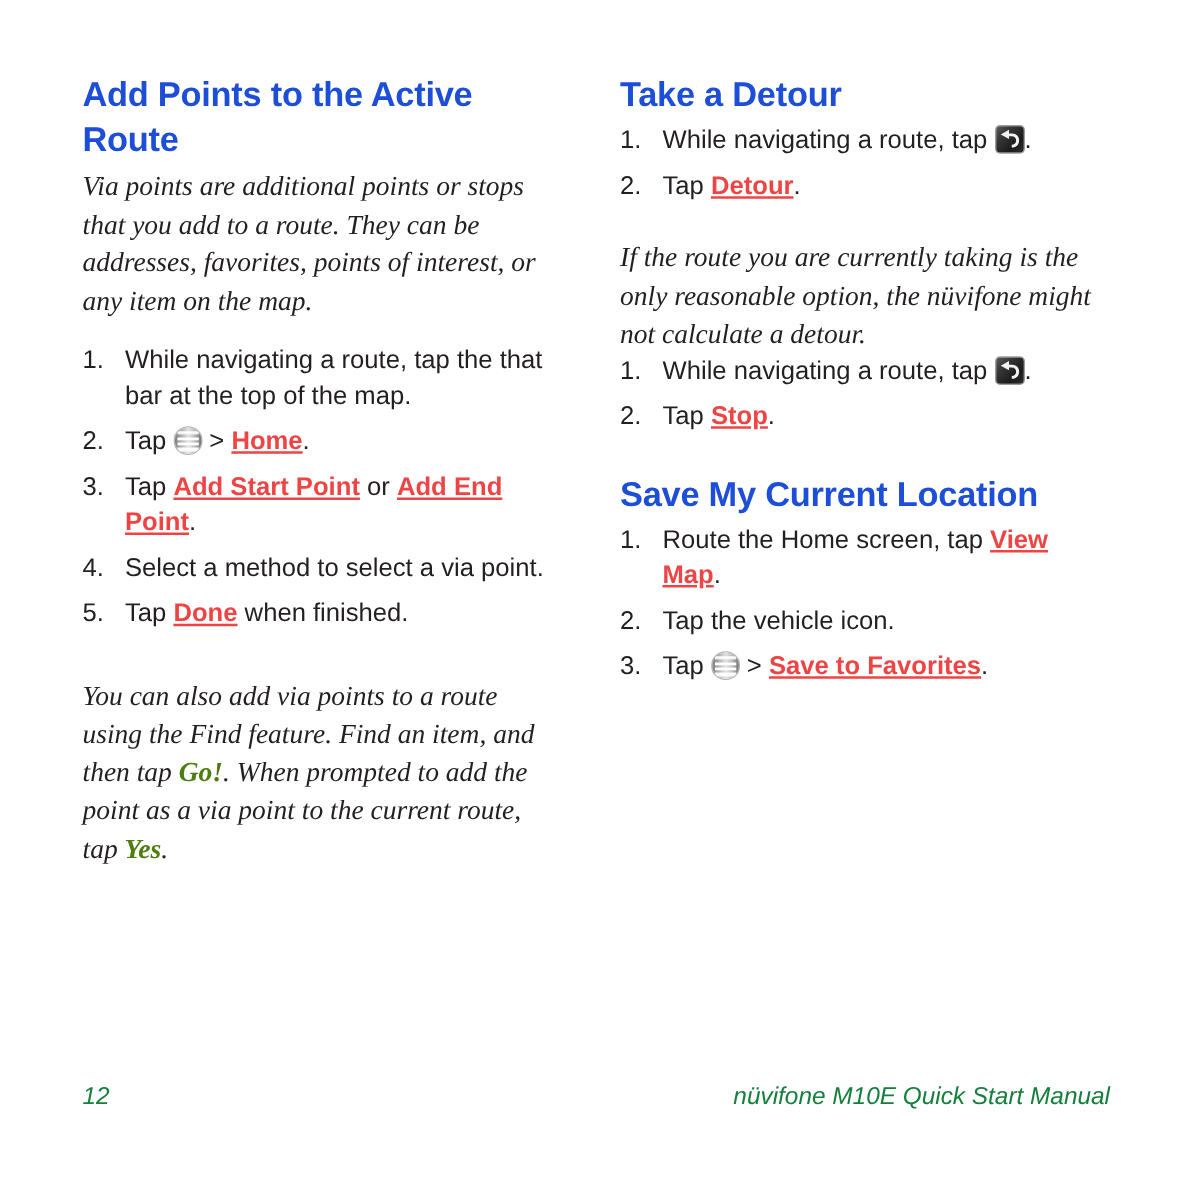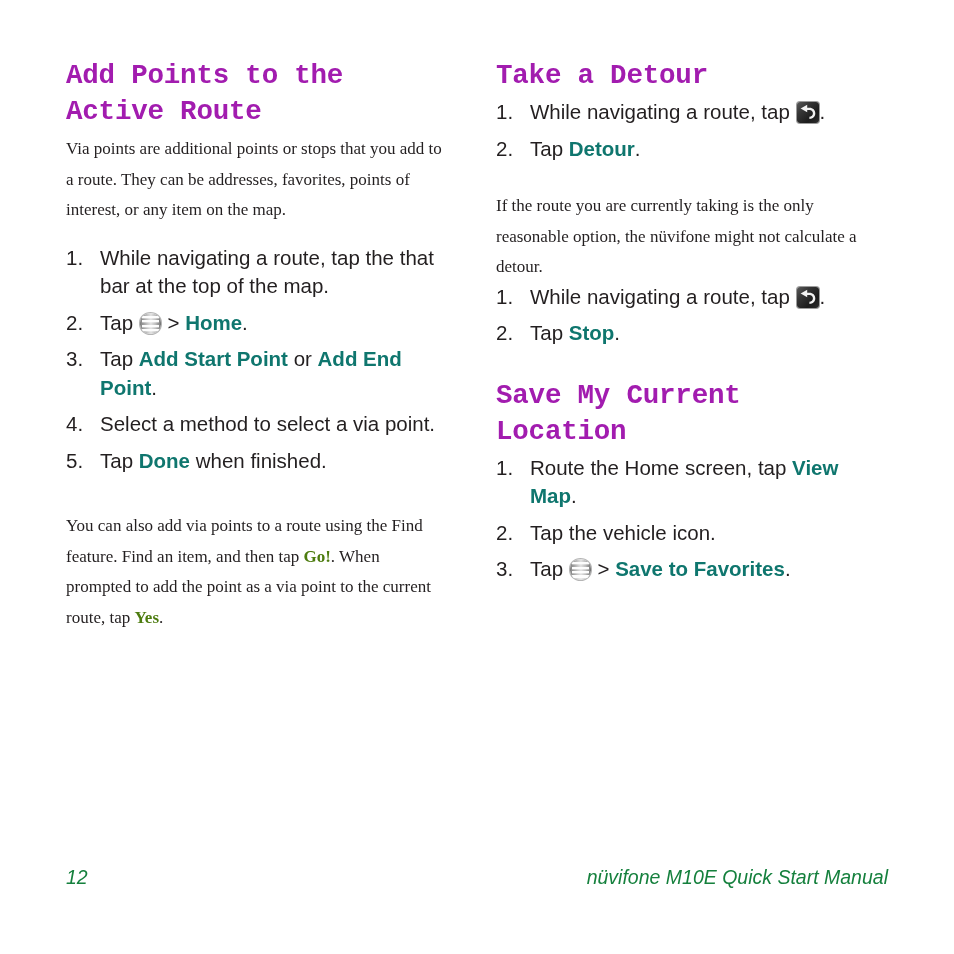--- a/index.html
+++ b/index.html
@@ -23,35 +23,36 @@
   }
   .col {
     position: absolute;
     top: 58px;
     width: 380px;
   }
   .col-left  { left: 66px; }
   .col-right { left: 496px; }
 
   h2.section-heading {
-    font-family: Liberation Mono, monospace;
+    font-family: Liberation Sans, sans-serif;
     font-weight: bold;
     font-size: 27.5px;
     line-height: 36px;
-    color: #a21caf;
+    color: #1d4ed8;
     margin: 0 0 4px 0;
     letter-spacing: -0.2px;
   }
 
   p.body-para {
     font-family: "Liberation Serif", serif;
-    font-size: 17px;
+    font-size: 22px;
     line-height: 30.5px;
     color: #231f20;
     margin: 0 0 18px 0;
+    font-style: italic;
   }
   p.body-para.last { margin-bottom: 0; }
 
   ol.steps {
     list-style: none;
     margin: 0 0 14px 0;
     padding: 0;
   }
 
   ol.steps > li {
@@ -71,21 +72,22 @@
     top: 0;
     width: 26px;
     text-align: left;
     font-family: "Liberation Sans", sans-serif;
     font-size: 20.5px;
     color: #231f20;
   }
 
   .ui-term {
     font-weight: bold;
-    color: #0f766e;
+    color: #ef4444;
+    text-decoration: underline;
   }
   .ui-term-serif {
     font-family: "Liberation Serif", serif;
     font-weight: bold;
     color: #4d7c0f;
   }
 
   
   .icon-menu {
     display: inline-block;

